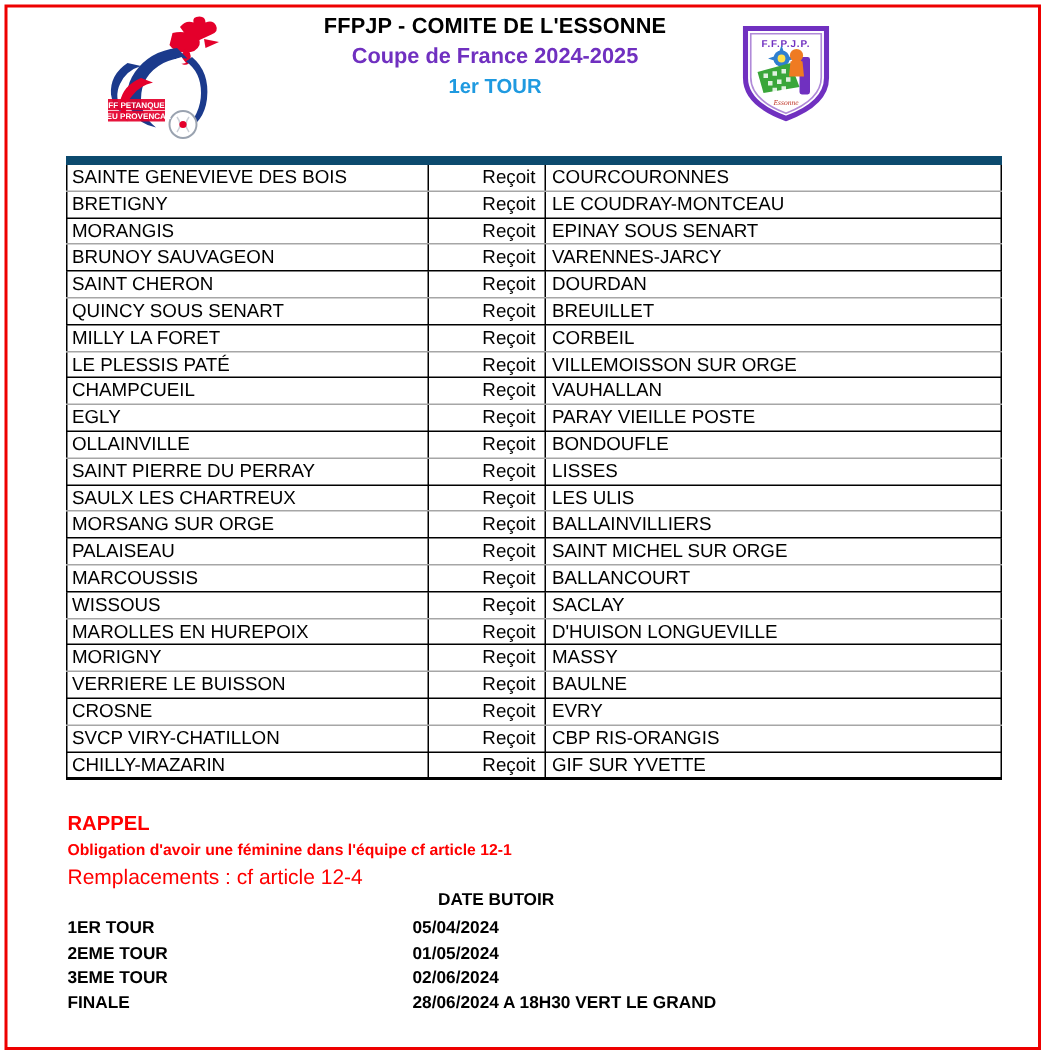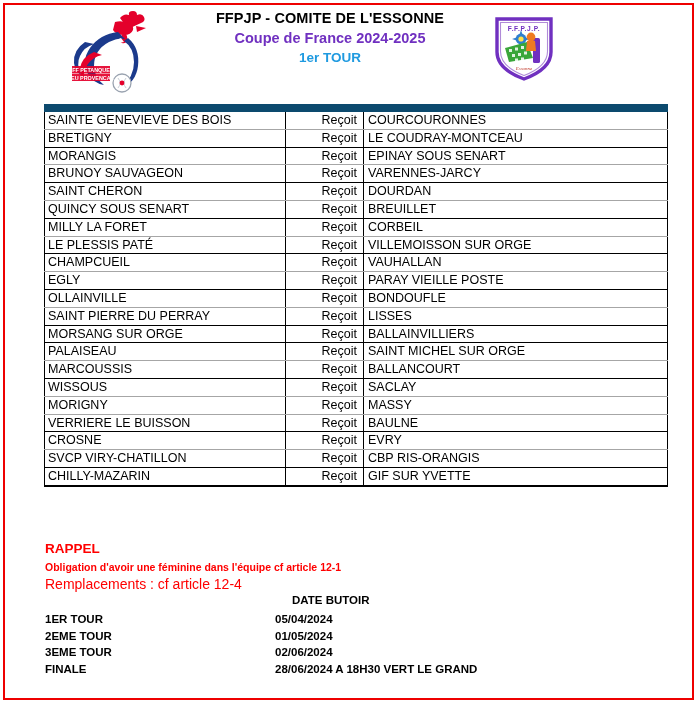--- a/index.html
+++ b/index.html
@@ -100,21 +100,21 @@
     line-height: 16.8px;
     white-space: nowrap;
     overflow: hidden;
     border-left: 1px solid #000;
     border-right: 1px solid #000;
     border-top: 1px solid #a6a6a6;
     border-bottom: 1px solid #a6a6a6;
   }
   .match-table tr.heavy-top td { border-top: 1.6px solid #000; }
   .match-table tr.heavy-bottom td { border-bottom: 1.6px solid #000; }
-  .match-table tr:first-child td { border-top: 8px solid #0c4a6e; }
+  .match-table tr:first-child td { border-top: 6px solid #0c4a6e; }
   .match-table tr:last-child td { border-bottom: 2px solid #000; }
   .col-home   { width: 237px; padding-left: 3px !important; text-align: left; }
   .col-verb   { width: 71px;  text-align: right; padding-right: 6px !important;
                 font-size: 11px; }
   .col-away   { width: 299px; padding-left: 4px !important; text-align: left; }
 
   
   .footer { position: absolute; left: 0; top: 537px; width: 700px; }
   .rappel-title {
     position: absolute; left: 45px; top: 4px;
@@ -274,39 +274,49 @@
         <tr class="heavy-top">
           <td class="col-home">OLLAINVILLE</td>
           <td class="col-verb">Reçoit</td>
           <td class="col-away">BONDOUFLE</td>
         </tr>
         <tr class="heavy-bottom">
           <td class="col-home">SAINT PIERRE DU PERRAY</td>
           <td class="col-verb">Reçoit</td>
           <td class="col-away">LISSES</td>
         </tr>
+        <tr class="heavy-top">
+          <td class="col-home">SAULX LES CHARTREUX</td>
+          <td class="col-verb">Reçoit</td>
+          <td class="col-away">LES ULIS</td>
+        </tr>
         <tr class="heavy-bottom">
           <td class="col-home">MORSANG SUR ORGE</td>
           <td class="col-verb">Reçoit</td>
           <td class="col-away">BALLAINVILLIERS</td>
         </tr>
         <tr class="heavy-top">
           <td class="col-home">PALAISEAU</td>
           <td class="col-verb">Reçoit</td>
           <td class="col-away">SAINT MICHEL SUR ORGE</td>
         </tr>
         <tr class="heavy-bottom">
           <td class="col-home">MARCOUSSIS</td>
           <td class="col-verb">Reçoit</td>
           <td class="col-away">BALLANCOURT</td>
         </tr>
         <tr class="heavy-top">
           <td class="col-home">WISSOUS</td>
           <td class="col-verb">Reçoit</td>
           <td class="col-away">SACLAY</td>
+        </tr>
+        <tr class="heavy-bottom">
+          <td class="col-home">MAROLLES EN HUREPOIX</td>
+          <td class="col-verb">Reçoit</td>
+          <td class="col-away">D'HUISON LONGUEVILLE</td>
         </tr>
         <tr class="heavy-top">
           <td class="col-home">MORIGNY</td>
           <td class="col-verb">Reçoit</td>
           <td class="col-away">MASSY</td>
         </tr>
         <tr class="heavy-bottom">
           <td class="col-home">VERRIERE LE BUISSON</td>
           <td class="col-verb">Reçoit</td>
           <td class="col-away">BAULNE</td>

